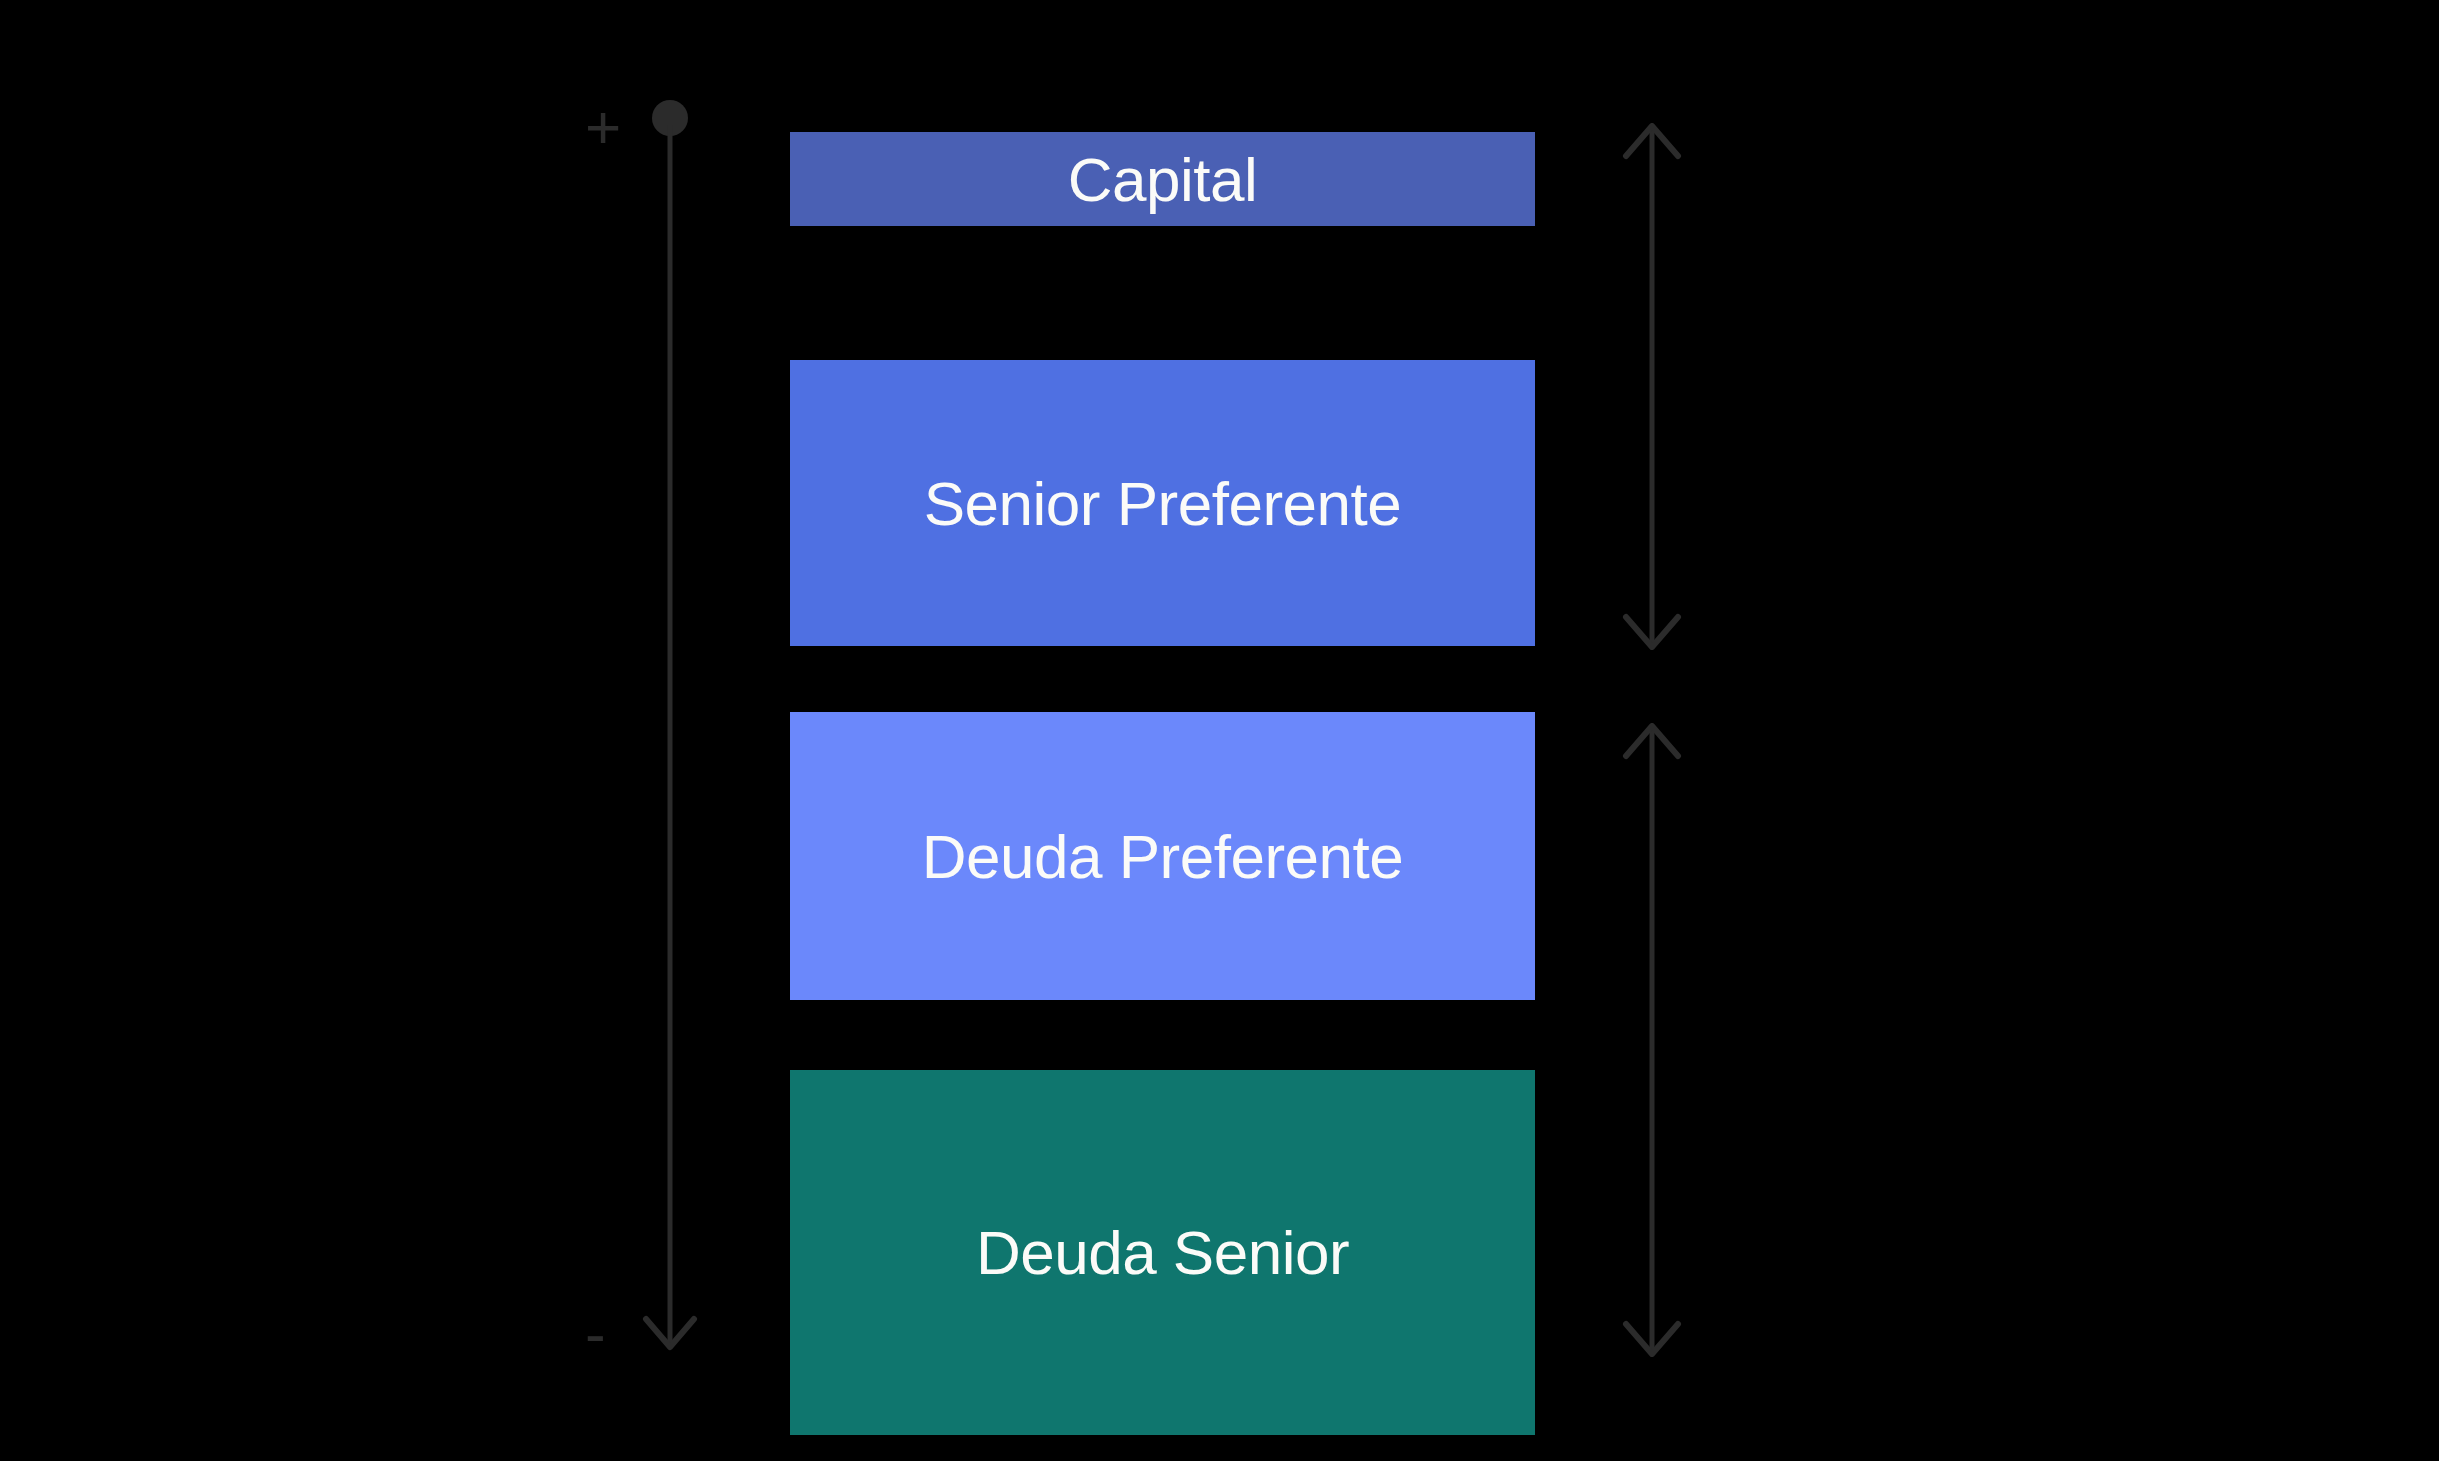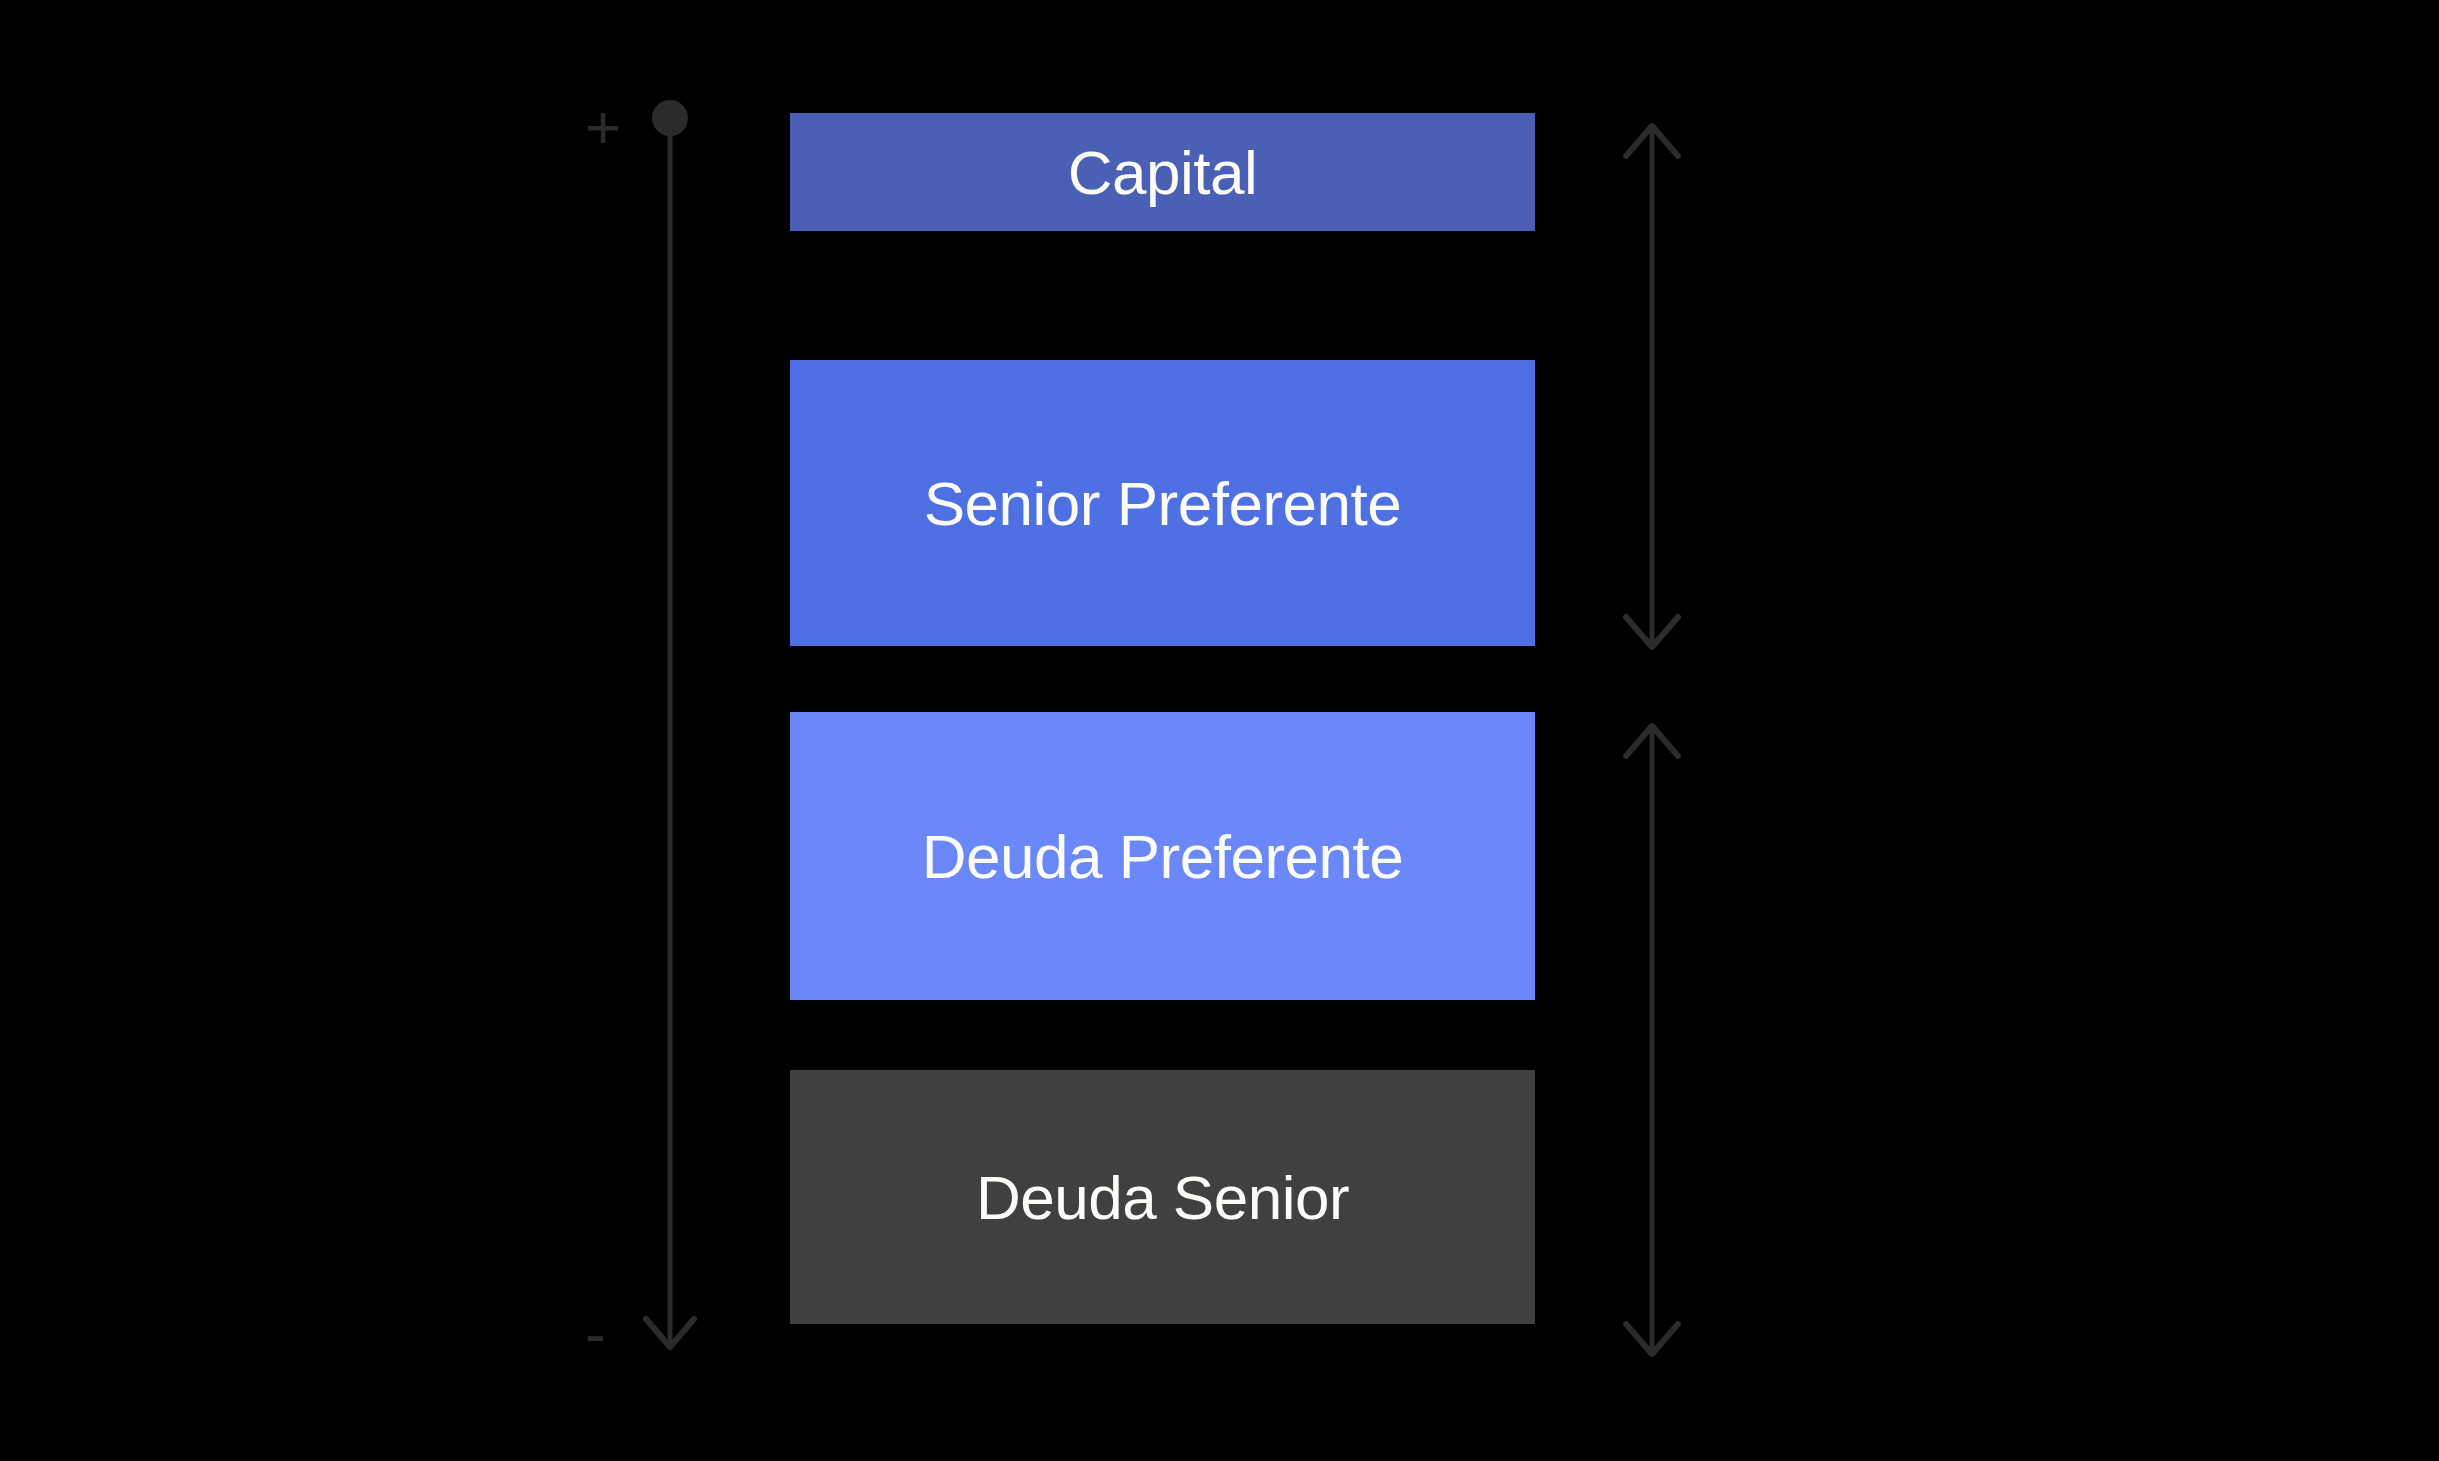--- a/index.html
+++ b/index.html
@@ -107,33 +107,33 @@
       <line x1="60" y1="30" x2="60" y2="1248" stroke="#2b2b2b" stroke-width="5"></line>
 
       <polyline points="36,1224 60,1252 84,1224" fill="none" stroke="#2b2b2b" stroke-width="6" stroke-linecap="round" stroke-linejoin="round"></polyline>
     </svg>
 
     <span class="axis-sign minus">-</span>
   </div>
 
   <div class="bars">
 
-    <div class="bar" id="bar0" style="top: 113px; height: 118px; background: rgb(74, 96, 180); justify-content: center;">
+    <div class="bar" id="bar0" style="top: 132px; height: 94px; background: rgb(74, 96, 180); justify-content: center;">
       <span class="bar-label">Capital</span>
     </div>
 
     <div class="bar" id="bar1" style="top: 360px; height: 286px; background: rgb(79, 112, 226);">
       <span class="bar-label">Senior Preferente</span>
     </div>
 
     <div class="bar" id="bar2" style="top: 712px; height: 288px; background: rgb(107, 136, 251);">
       <span class="bar-label">Deuda Preferente</span>
     </div>
 
-    <div class="bar" id="bar3" style="top: 1070px; height: 254px; background: #404040;">
+    <div class="bar" id="bar3" style="top: 1070px; height: 365px; background: #0f766e;">
       <span class="bar-label">Deuda Senior</span>
     </div>
 
   </div>
 
   <div class="arrows">
 
     <svg class="arrow-svg" id="arrow0" width="110" viewBox="0 0 110 527" preserveAspectRatio="xMidYMid meet" height="527" style="top: 123px;">
     <line x1="52" y1="3" x2="52" y2="524" stroke="#2b2b2b" stroke-width="5"></line>
         <polyline points="26,33 52,3 78,33" fill="none" stroke="#2b2b2b" stroke-width="6" stroke-linecap="round" stroke-linejoin="round"></polyline>

